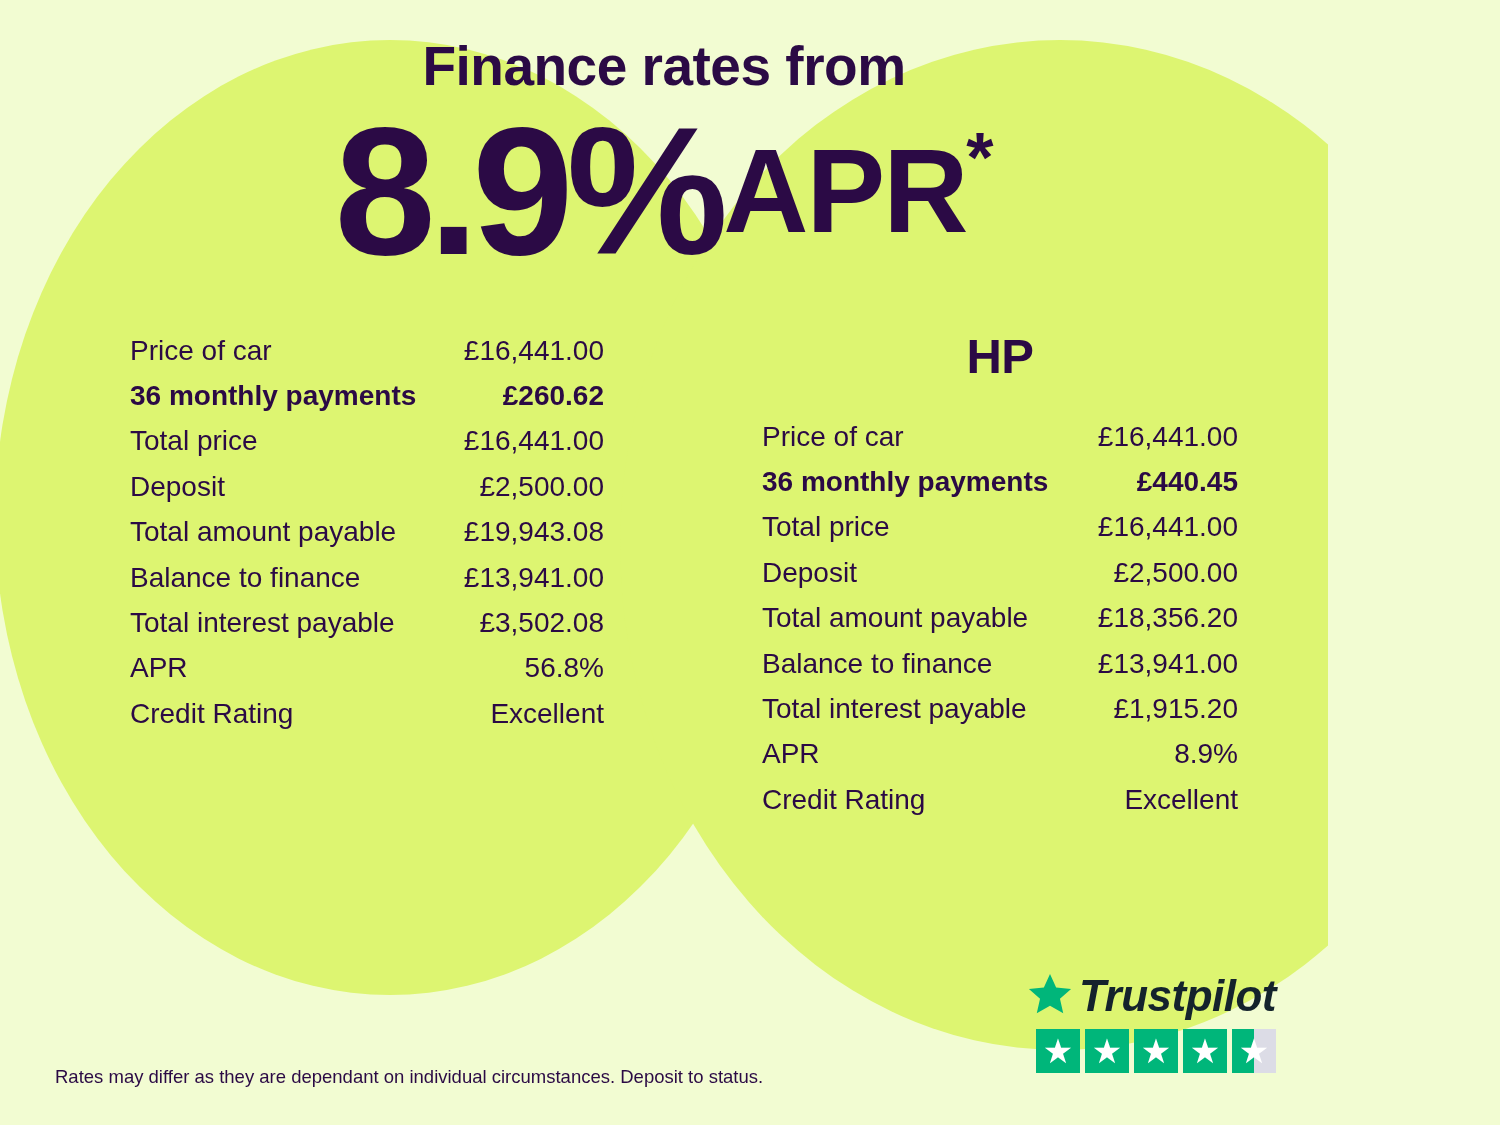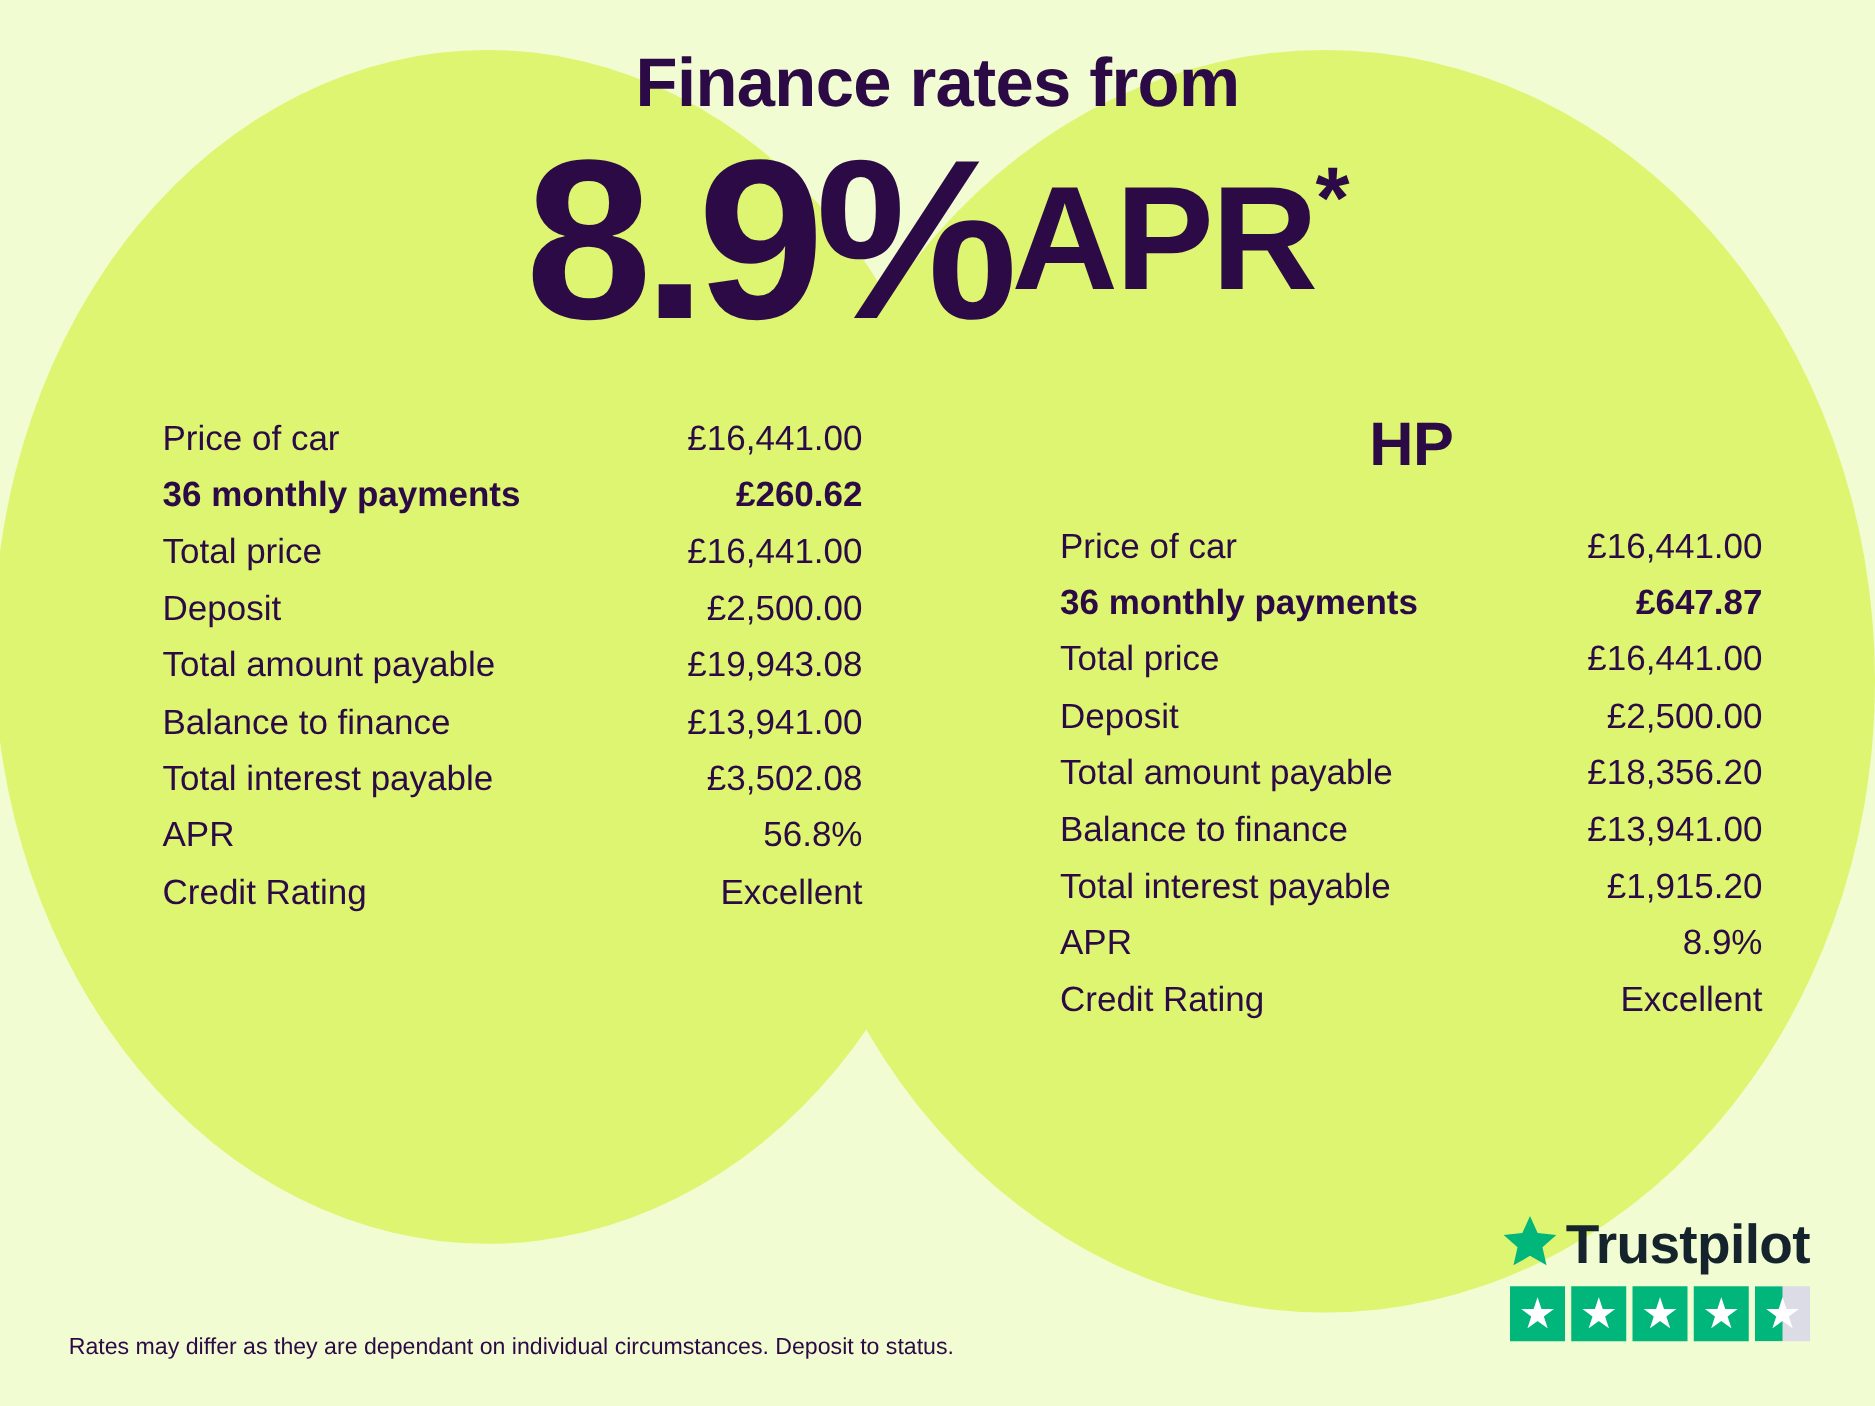--- a/index.html
+++ b/index.html
@@ -9,21 +9,21 @@
   body {
     width: 1500px;
     height: 1125px;
     background: #f2fcd2;
     font-family: "Liberation Sans", sans-serif;
     color: #2b0a45;
     overflow: hidden;
   }
   .page {
     position: relative;
-    width: 1500px;
+    width: 1328px;
     height: 1125px;
     overflow: hidden;
   }
   
   .blob {
     position: absolute;
     border-radius: 50%;
     background: #ddf571;
   }
   .blob-left {
@@ -135,20 +135,21 @@
     position: absolute;
     right: 52px;
     bottom: 52px;
     text-align: right;
   }
   .tp-top {
     display: flex;
     align-items: center;
     justify-content: flex-end;
     gap: 6px;
+    font-style: italic;
   }
   .tp-name {
     font-size: 44px;
     font-weight: 700;
     color: #14232c;
     letter-spacing: -0.5px;
   }
   .tp-stars {
     display: flex;
     gap: 5px;
@@ -244,21 +245,21 @@
 
       <div class="col col-right">
         <div class="col-title">HP</div>
 
         <div class="row">
           <span class="row-label">Price of car</span>
           <span class="row-value">£16,441.00</span>
         </div>
         <div class="row bold">
           <span class="row-label">36 monthly payments</span>
-          <span class="row-value">£647.87</span>
+          <span class="row-value">£440.45</span>
         </div>
         <div class="row">
           <span class="row-label">Total price</span>
           <span class="row-value">£16,441.00</span>
         </div>
         <div class="row">
           <span class="row-label">Deposit</span>
           <span class="row-value">£2,500.00</span>
         </div>
         <div class="row">

